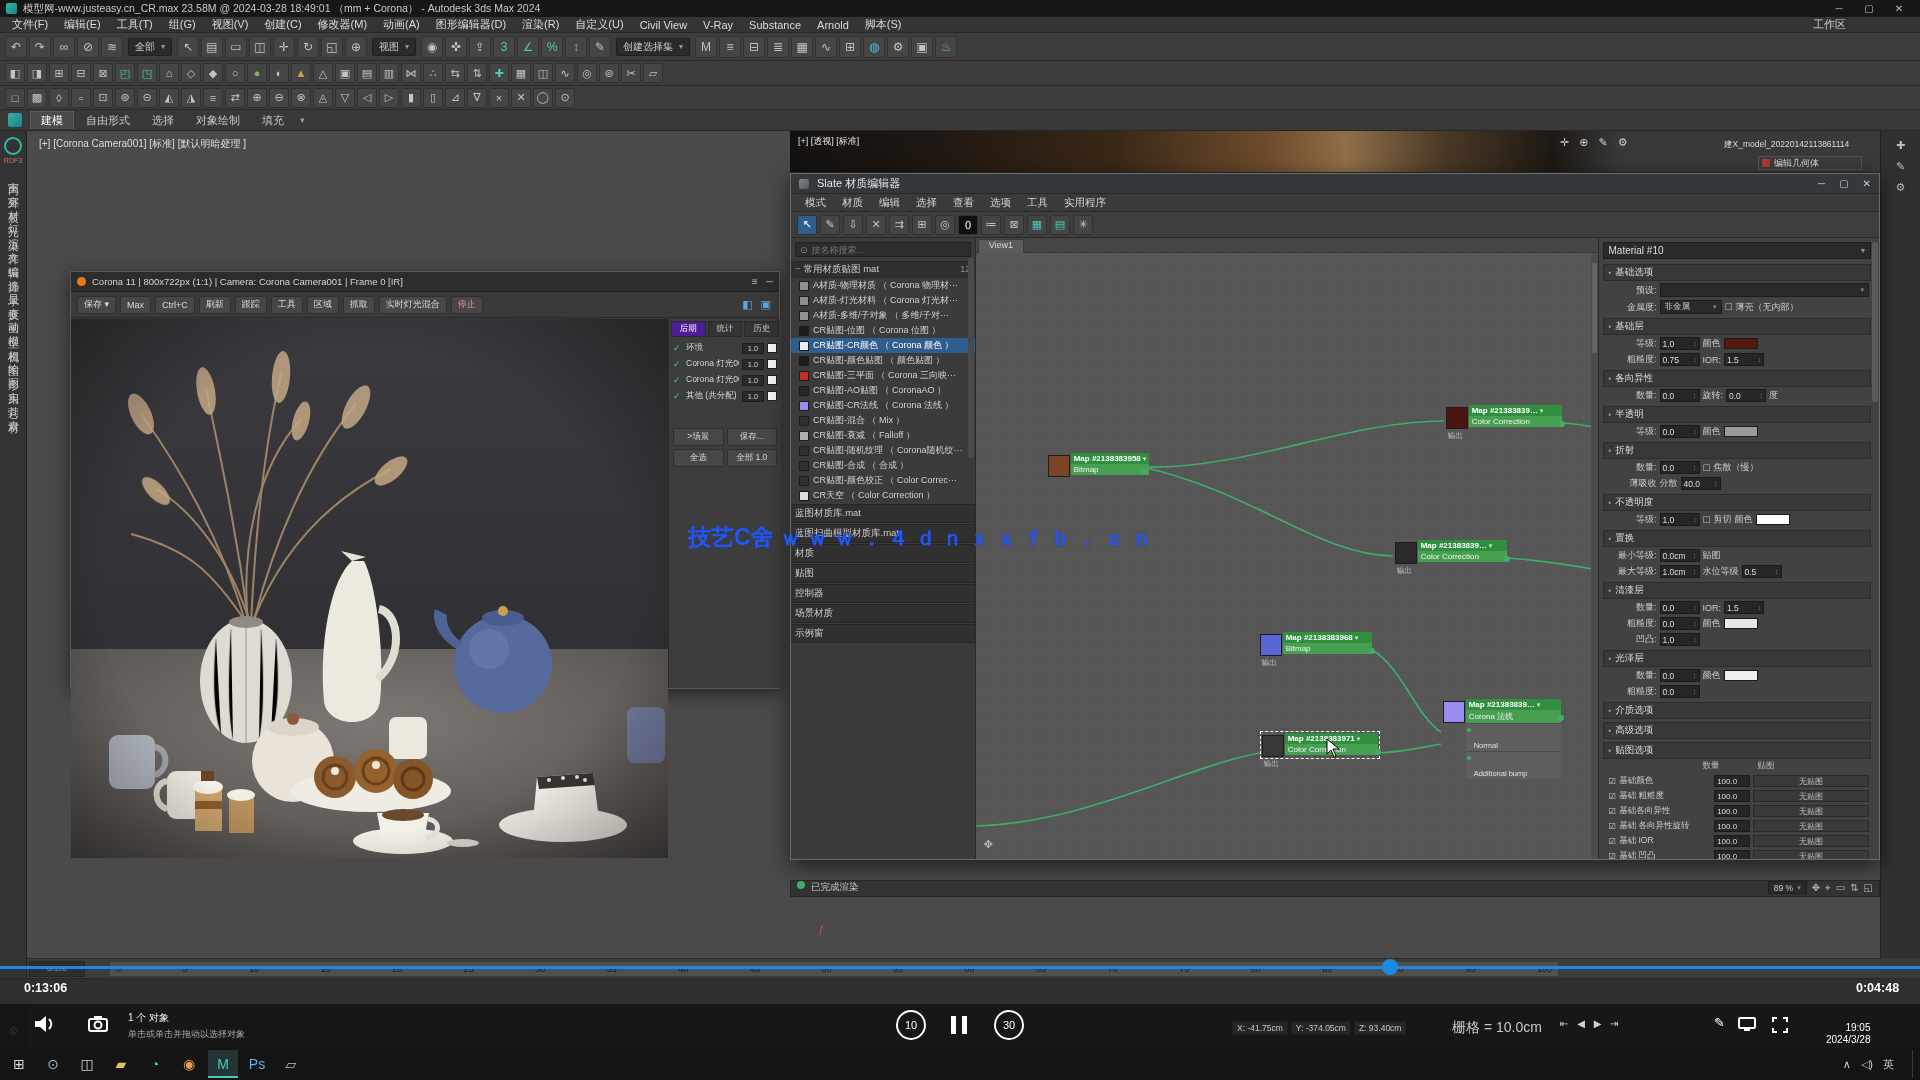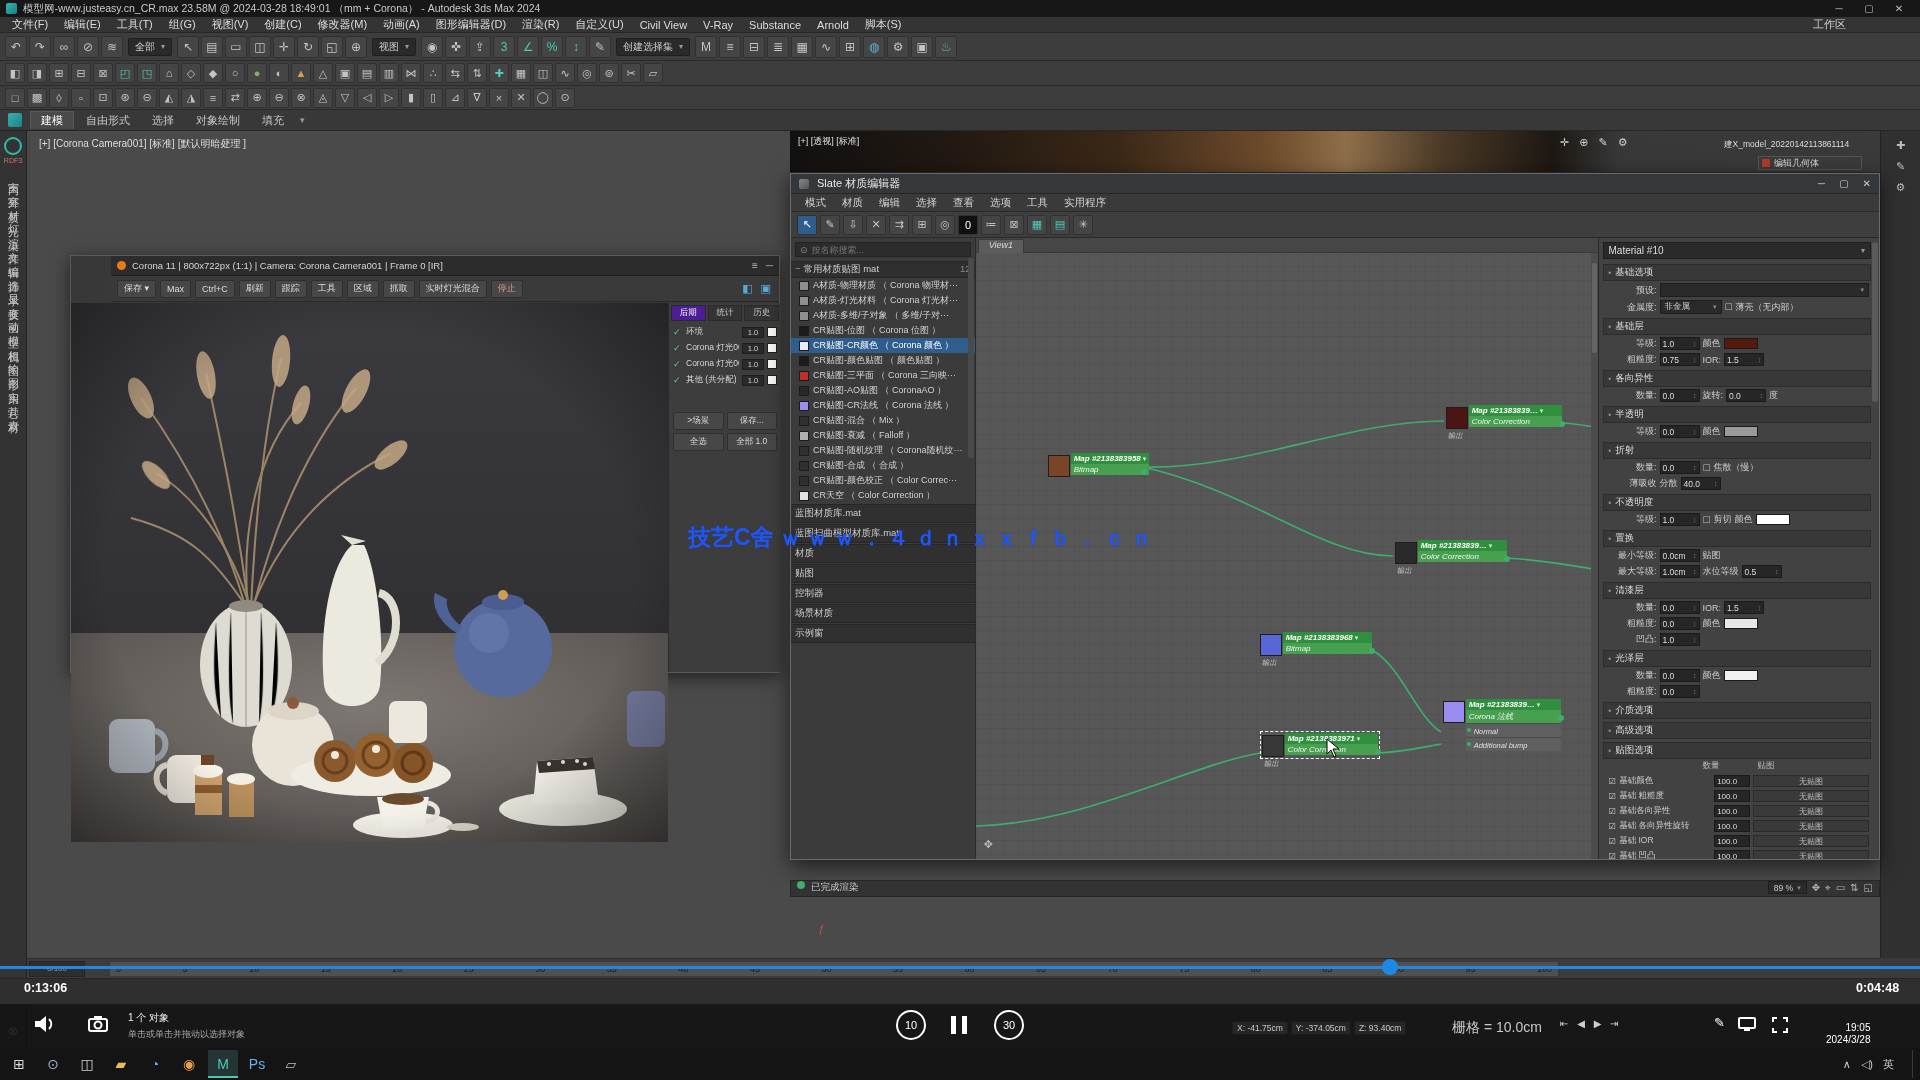--- a/index.html
+++ b/index.html
@@ -56,21 +56,21 @@
   
   #top-strip { position:absolute; left:763px; top:0; width:1090px; height:42px;
     background:linear-gradient(90deg,#131110 0%,#201812 14%,#3a2817 30%,#6e4c2c 44%,#8f6f4a 51%,#4a3926 60%,#1d1813 70%,#383838 76%,#3a3a3a 100%); border-bottom:1px solid #2a2a2a; }
   #top-strip .slabel { position:absolute; left:8px; top:4px; color:#e0e0e0; font-size:9px; }
   #top-strip .sicons { position:absolute; left:770px; top:5px; display:flex; gap:10px; color:#cfcfcf; font-size:11px; }
   #top-strip .smodel { position:absolute; left:934px; top:8px; color:#ddd; font-size:8.5px; }
   #top-strip .spanel { position:absolute; left:968px; top:25px; width:104px; height:14px; background:#3b3b3b; border:1px solid #555; display:flex; align-items:center; gap:4px; color:#ddd; font-size:9px; padding:0 3px; }
   #top-strip .spanel i { width:8px; height:8px; background:#b03a2e; display:inline-block; }
 
   
-  #vfb { position:absolute; left:43px; top:124px; width:710px; height:418px; background:#383838; border:1px solid #5a5a5a; box-shadow:0 4px 16px rgba(0,0,0,.55);padding-left:40px; }
+  #vfb { position:absolute; left:43px; top:140px; width:710px; height:418px; background:#383838; border:1px solid #5a5a5a; box-shadow:0 4px 16px rgba(0,0,0,.55); }
   #vfb .vtitle { height:20px; background:#2c2c2c; border-bottom:1px solid #1f1f1f; display:flex; align-items:center; gap:6px; padding:0 6px; }
   #vfb .vdot { width:9px; height:9px; border-radius:50%; background:#e87a1e; }
   #vfb .vtext { color:#d6d6d6; font-size:9.5px; white-space:nowrap; }
   #vfb .vbtns { margin-left:auto; display:flex; gap:8px; color:#bbb; font-size:10px; }
   #vfb .vtools { height:26px; background:#3a3a3a; border-bottom:1px solid #2a2a2a; display:flex; align-items:center; gap:4px; padding:0 6px; }
   .vbtn { height:18px; background:#474747; border:1px solid #2f2f2f; border-radius:2px; color:#dcdcdc; font-size:9px; display:flex; align-items:center; padding:0 6px; gap:3px; white-space:nowrap; }
   .vbtn.stop { color:#e89a8a; }
   #vfb .vtools .spacer { flex:1; }
   #vfb .vtools .vico { color:#5aa8d8; font-size:11px; padding:0 2px; }
   #vfb .vbody { position:absolute; left:0; top:47px; right:0; bottom:0; display:flex; }
@@ -111,31 +111,31 @@
   .bitem.selected { background:#2e5d8e; }
   .bitem .bsw { width:10px; height:10px; border:1px solid #1c1c1c; flex:none; }
   .bitem .blab { color:#d2d2d2; font-size:9px; overflow:hidden; }
   .bitem.selected .blab { color:#fff; }
   .lib-head2 { background:#303030; border-top:1px solid #262626; border-bottom:1px solid #262626; color:#cdcdcd; font-size:9.5px; padding:2px 4px; margin-top:1px; }
   #browser .bscroll { position:absolute; right:1px; top:20px; width:6px; height:200px; background:#4a4a4a; border-radius:3px; }
 
   
   #nodeview { width:623px; position:relative; background:#575757;
     background-image:linear-gradient(rgba(0,0,0,.05) 1px,transparent 1px),linear-gradient(90deg,rgba(0,0,0,.05) 1px,transparent 1px);
-    background-size:14px 14px; overflow:hidden;font-style:italic; }
+    background-size:14px 14px; overflow:hidden; }
   #nodeview .vtabstrip { position:absolute; left:0; top:0; width:100%; height:15px; background:#464646; border-bottom:1px solid #383838; }
   #nodeview .vtab1 { position:absolute; left:2px; top:1px; height:14px; background:#5c5c5c; border:1px solid #3a3a3a; border-bottom:none; color:#d8d8d8; font-size:9px; padding:0 10px; }
   #wires { position:absolute; left:0; top:0; width:623px; height:643px; }
   .node { position:absolute; display:flex; background:transparent; }
   .node .nthumb { width:22px; height:22px; border:1px solid #1e1e1e; flex:none; margin-top:2px; }
   .node .nbody { flex:1; margin-left:1px; }
   .node .nhead { background:#2f8f3f; color:#fff; font-size:8px; font-weight:bold; padding:1px 3px; white-space:nowrap; }
   .node .nhead::after { content:" ▾"; font-size:7px; color:#cfe9cf; }
   .node .nsub { background:#46a050; color:#f2f2f2; font-size:8px; padding:1px 3px; white-space:nowrap; }
-  .node .nrow { background:#5f5f5f; border-top:1px solid #4c4c4c; color:#e0e0e0; font-size:7.5px; padding:3px 3px 1px 8px; position:relative; white-space:nowrap; }
+  .node .nrow { background:#5f5f5f; border-top:1px solid #4c4c4c; color:#e0e0e0; font-size:7.5px; padding:17px 3px 1px 8px; position:relative; white-space:nowrap; }
   .node .nrow .ndot { position:absolute; left:1px; top:4px; width:4px; height:4px; border-radius:50%; background:#3fae6a; }
   .node::after { content:""; position:absolute; right:-3px; top:16px; width:6px; height:6px; border-radius:50%; background:#3fae6a; }
   .node.selected { outline:1px dashed #ffffff; outline-offset:1px; }
   .node .nout { position:absolute; left:2px; top:100%; margin-top:2px; color:#c0c0c0; font-size:7.5px; }
   #nodeview .panicon { position:absolute; left:8px; bottom:8px; color:#bdbdbd; font-size:11px; }
   #nodeview .vsb { position:absolute; right:0; top:15px; width:7px; bottom:0; background:#4c4c4c; }
   #nodeview .vsb i { position:absolute; left:1px; top:10px; width:5px; height:90px; background:#656565; border-radius:2px; }
 
   
   #props { width:282px; background:#424242; border-left:1px solid #2a2a2a; position:relative; padding:4px 8px 0 4px; overflow:hidden; }

